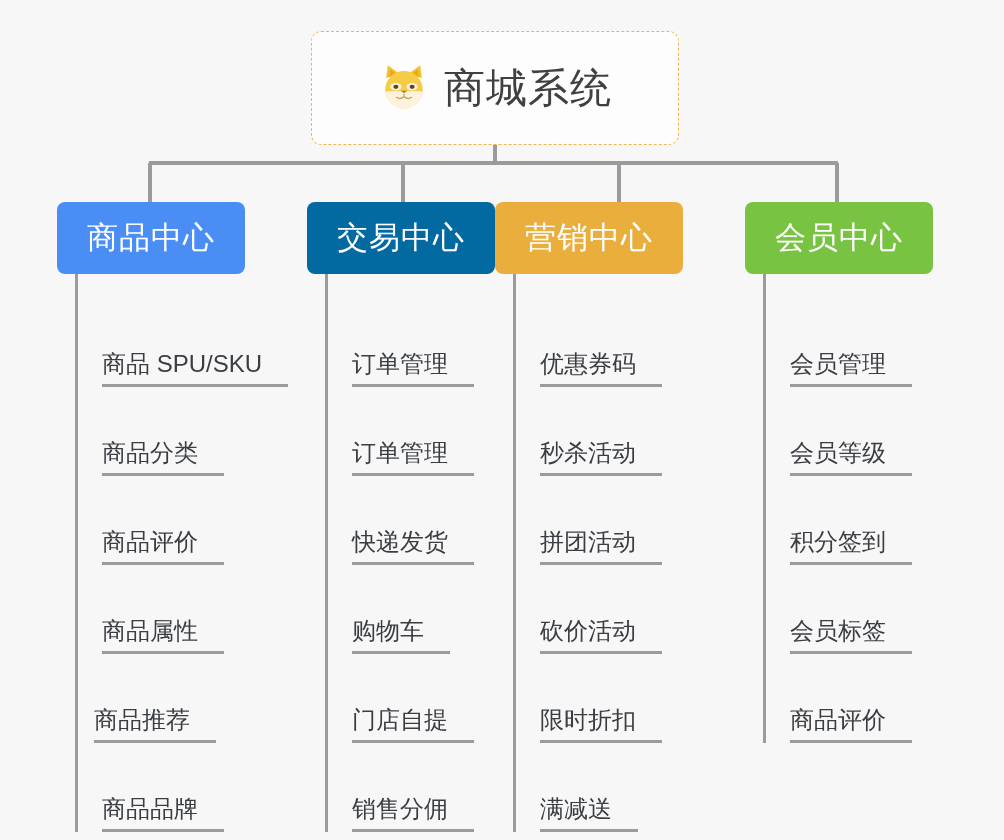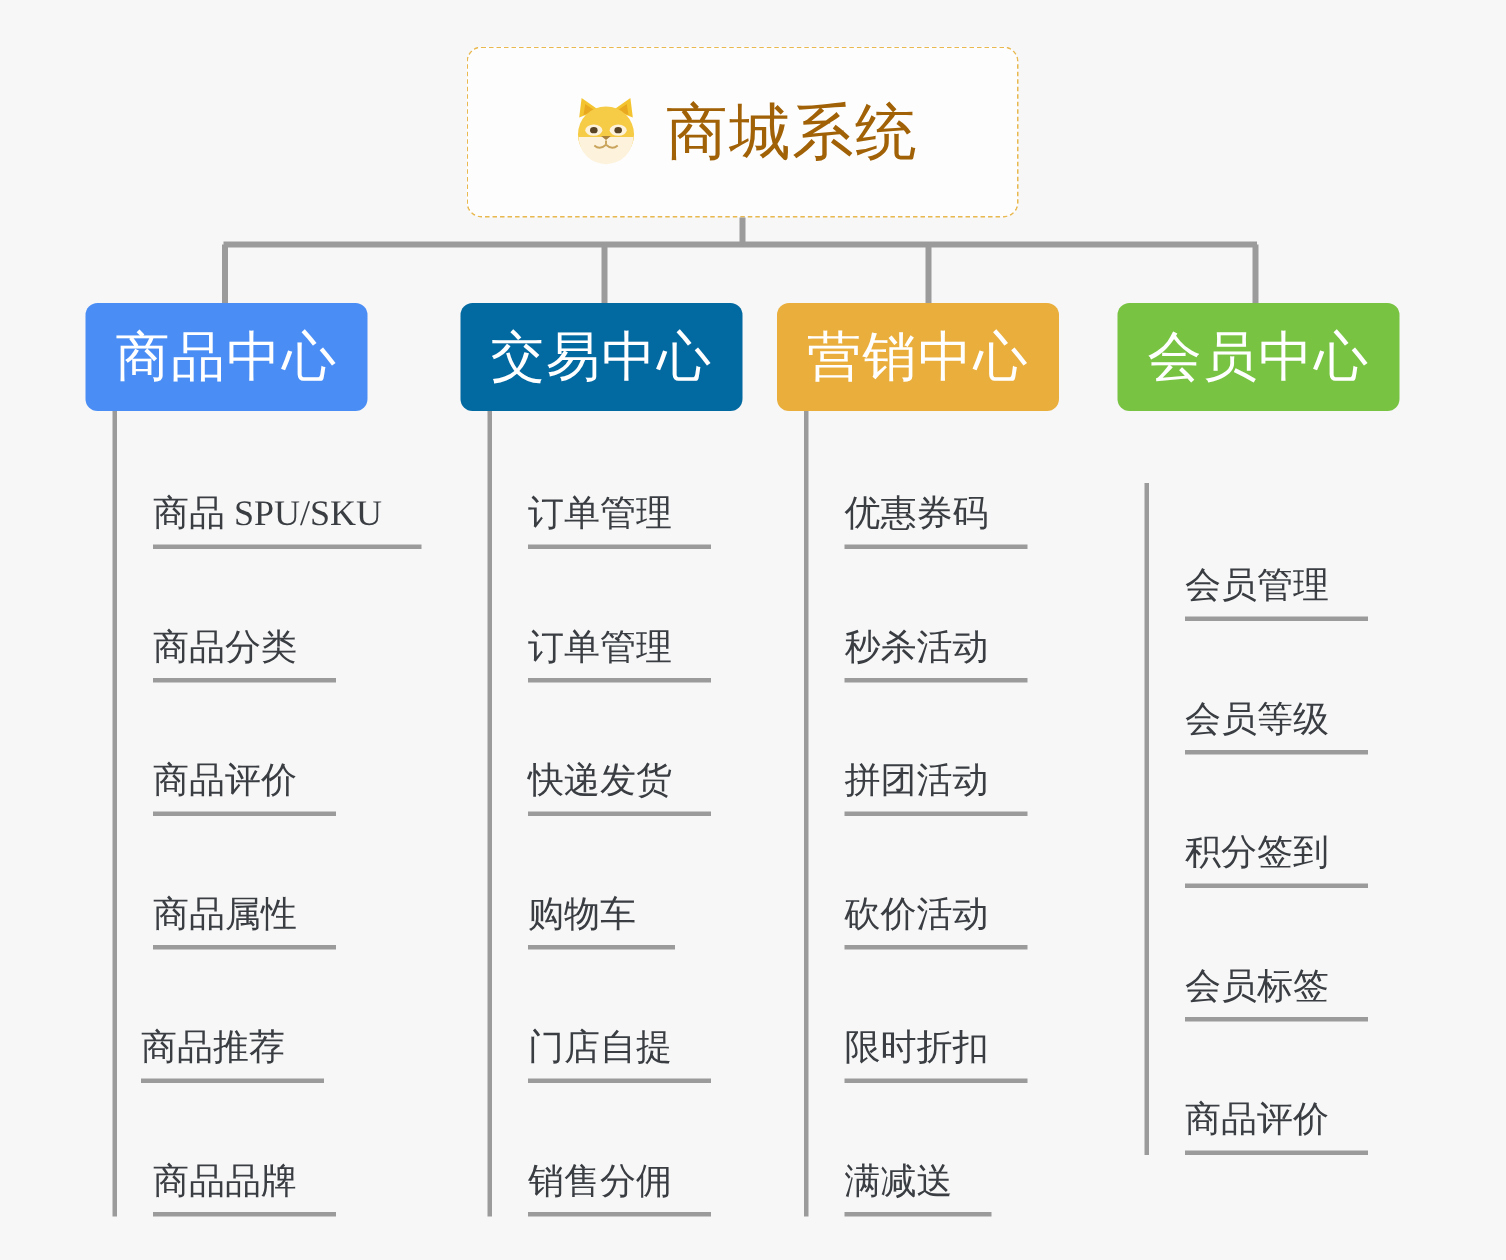--- a/index.html
+++ b/index.html
@@ -68,42 +68,41 @@
     top: 202px;
     width: 1004px;
   }
   .column {
     position: absolute;
     top: 0;
     width: 188px;
   }
   .col-0 { left: 57px; }
   .col-1 { left: 307px; }
-  .col-2 { left: 518px; }
+  .col-2 { left: 495px; }
   .col-3 { left: 745px; }
 
   .cat-header {
     height: 72px;
     border-radius: 8px;
     display: flex;
     align-items: center;
     justify-content: center;
     color: #ffffff;
-    font-size: 36px;
+    font-size: 31px;
     letter-spacing: 1px;
     white-space: nowrap;
   }
 
   
   .col-body {
     position: relative;
     margin-left: 18px;
     border-left: 3px solid #9b9b9b;
-    padding-top: 3px;
-    font-family: Liberation Serif, serif;
+    padding-top: 24px;
   }
   .col-item {
     height: 89px;
     display: flex;
     align-items: flex-end;
   }
   .col-item-label {
     display: inline-block;
     margin-left: 24px;
     padding-bottom: 7px;
@@ -138,21 +137,21 @@
         <ellipse cx="22" cy="30.5" rx="3.1" ry="2.6" fill="#5a4426"></ellipse>
         <ellipse cx="42" cy="30.5" rx="3.1" ry="2.6" fill="#5a4426"></ellipse>
 
         <path d="M32 38.5 l-4 -3.2 h8 Z" fill="#a9803c"></path>
 
         <path d="M32 39 v3.4" stroke="#c9a45c" stroke-width="1.6" fill="none"></path>
         <path d="M32 42.4 q-5 4.6 -9.6 0.6" stroke="#c9a45c" stroke-width="1.6" fill="none"></path>
         <path d="M32 42.4 q5 4.6 9.6 0.6" stroke="#c9a45c" stroke-width="1.6" fill="none"></path>
       </svg>
     </span>
-    <span class="root-title" style="color: #a16207;">商城系统</span>
+    <span class="root-title" style="color: #404040;">商城系统</span>
   </div>
 
   <svg class="connectors" viewBox="0 0 1004 840">
 
     <line x1="495" y1="145" x2="495" y2="163" stroke="#9b9b9b" stroke-width="4"></line>
 
     <line x1="149" y1="163" x2="838" y2="163" stroke="#9b9b9b" stroke-width="4"></line>
 
     <line x1="150" y1="163" x2="150" y2="204" stroke="#9b9b9b" stroke-width="4"></line>
     <line x1="403" y1="163" x2="403" y2="204" stroke="#9b9b9b" stroke-width="4"></line>
@@ -237,21 +236,21 @@
         <div class="col-item">
           <span class="col-item-label" style="border-bottom-color: rgb(155, 155, 155);">满减送</span>
         </div>
       </div>
     </div>
 
     <div class="column col-3">
       <div class="cat-header" style="background: rgb(120, 195, 66);">
         <span>会员中心</span>
       </div>
-      <div class="col-body" style="border-left-color: rgb(155, 155, 155); margin-top: 48px;">
+      <div class="col-body" style="border-left-color: rgb(155, 155, 155);">
         <div class="col-item">
           <span class="col-item-label" style="border-bottom-color: rgb(155, 155, 155);">会员管理</span>
         </div>
         <div class="col-item">
           <span class="col-item-label" style="border-bottom-color: rgb(155, 155, 155);">会员等级</span>
         </div>
         <div class="col-item">
           <span class="col-item-label" style="border-bottom-color: rgb(155, 155, 155);">积分签到</span>
         </div>
         <div class="col-item">

